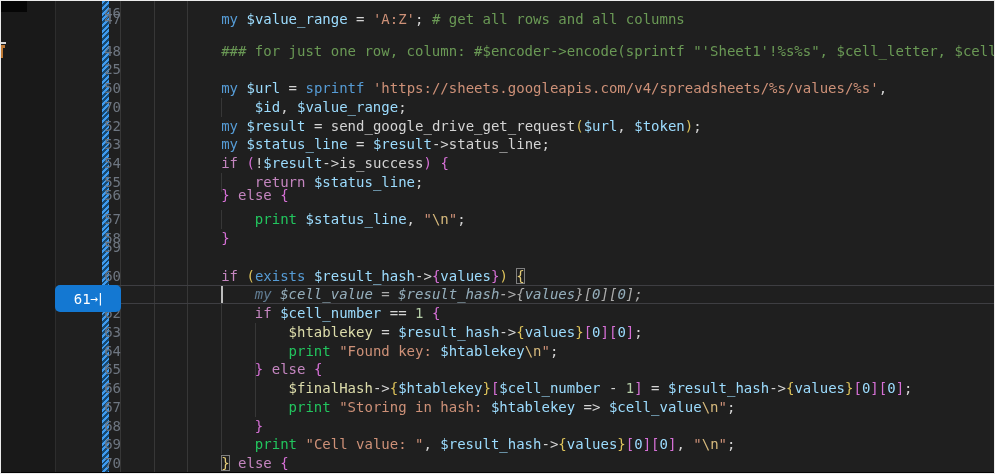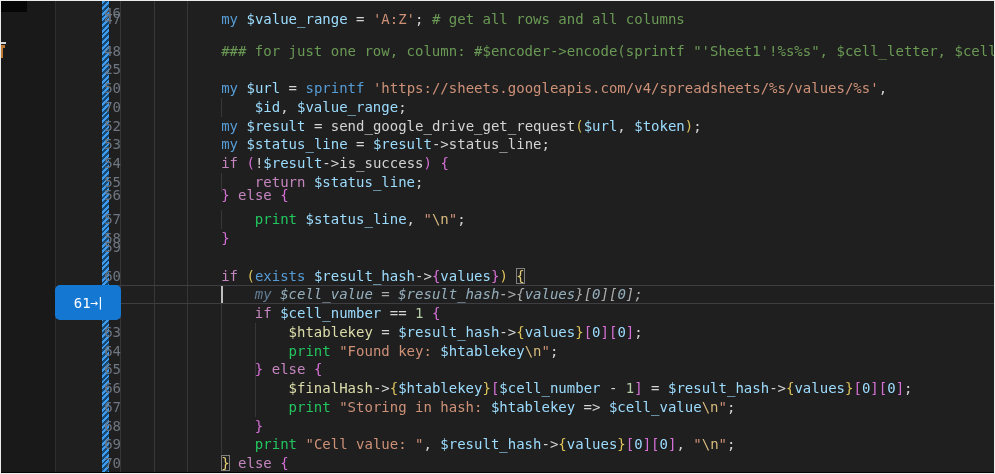--- a/index.html
+++ b/index.html
@@ -14,21 +14,21 @@
   .edge-frag::after{content:"";position:absolute;left:2px;top:3px;width:2px;height:10px;background:#191919;}
   .modified-bar{position:absolute;left:101px;top:0;width:7px;height:100%;z-index:2;
     background:repeating-linear-gradient(315deg,#3f9bf0 0px,#3f9bf0 2px,#16486f 2px,#16486f 4px);}
   .guide{position:absolute;width:1px;background:#373737;z-index:1;}
   .code-rows{position:absolute;left:0;top:0;width:100%;height:100%;z-index:3;}
   .row{position:absolute;left:0;height:19px;line-height:18.75px;white-space:pre;width:100%;}
   .ln{position:absolute;left:54px;width:66px;text-align:right;color:#6e7681;}
   .cl{position:absolute;left:119px;color:#d4d4d4;text-align:right;}
   .cur-frame{position:absolute;left:102px;right:0;height:19px;border-top:1px solid #3e3e42;
              border-bottom:1px solid #3e3e42;box-sizing:border-box;z-index:2;}
-  .badge{position:absolute;left:54px;width:66px;height:35px;background:#1478d2;border-radius:5px;
+  .badge{position:absolute;left:54px;width:66px;height:27px;background:#1478d2;border-radius:5px;
          color:#ffffff;display:flex;align-items:center;justify-content:center;z-index:4;
          font-size:14px;}
   .badge .tabsym{font-size:13px;letter-spacing:-2px;}
   .cursor{position:absolute;left:220px;width:2px;height:17px;margin-top:1px;background:#bdbdbd;z-index:5;}
   
   .st{color:#569CD6}.kw{color:#C586C0}.fn{color:#22c55e}.id{color:#D4D4D4}
   .vr{color:#9CDCFE}.vy{color:#DCDCAA}.str{color:#CE9178}
   .url{color:#CE9178;text-underline-offset:3px;}
   .esc{color:#D7BA7D}.com{color:#6A9955}.num{color:#B5CEA8}
   .b1{color:#DCC25A}.b2{color:#D670D6}

